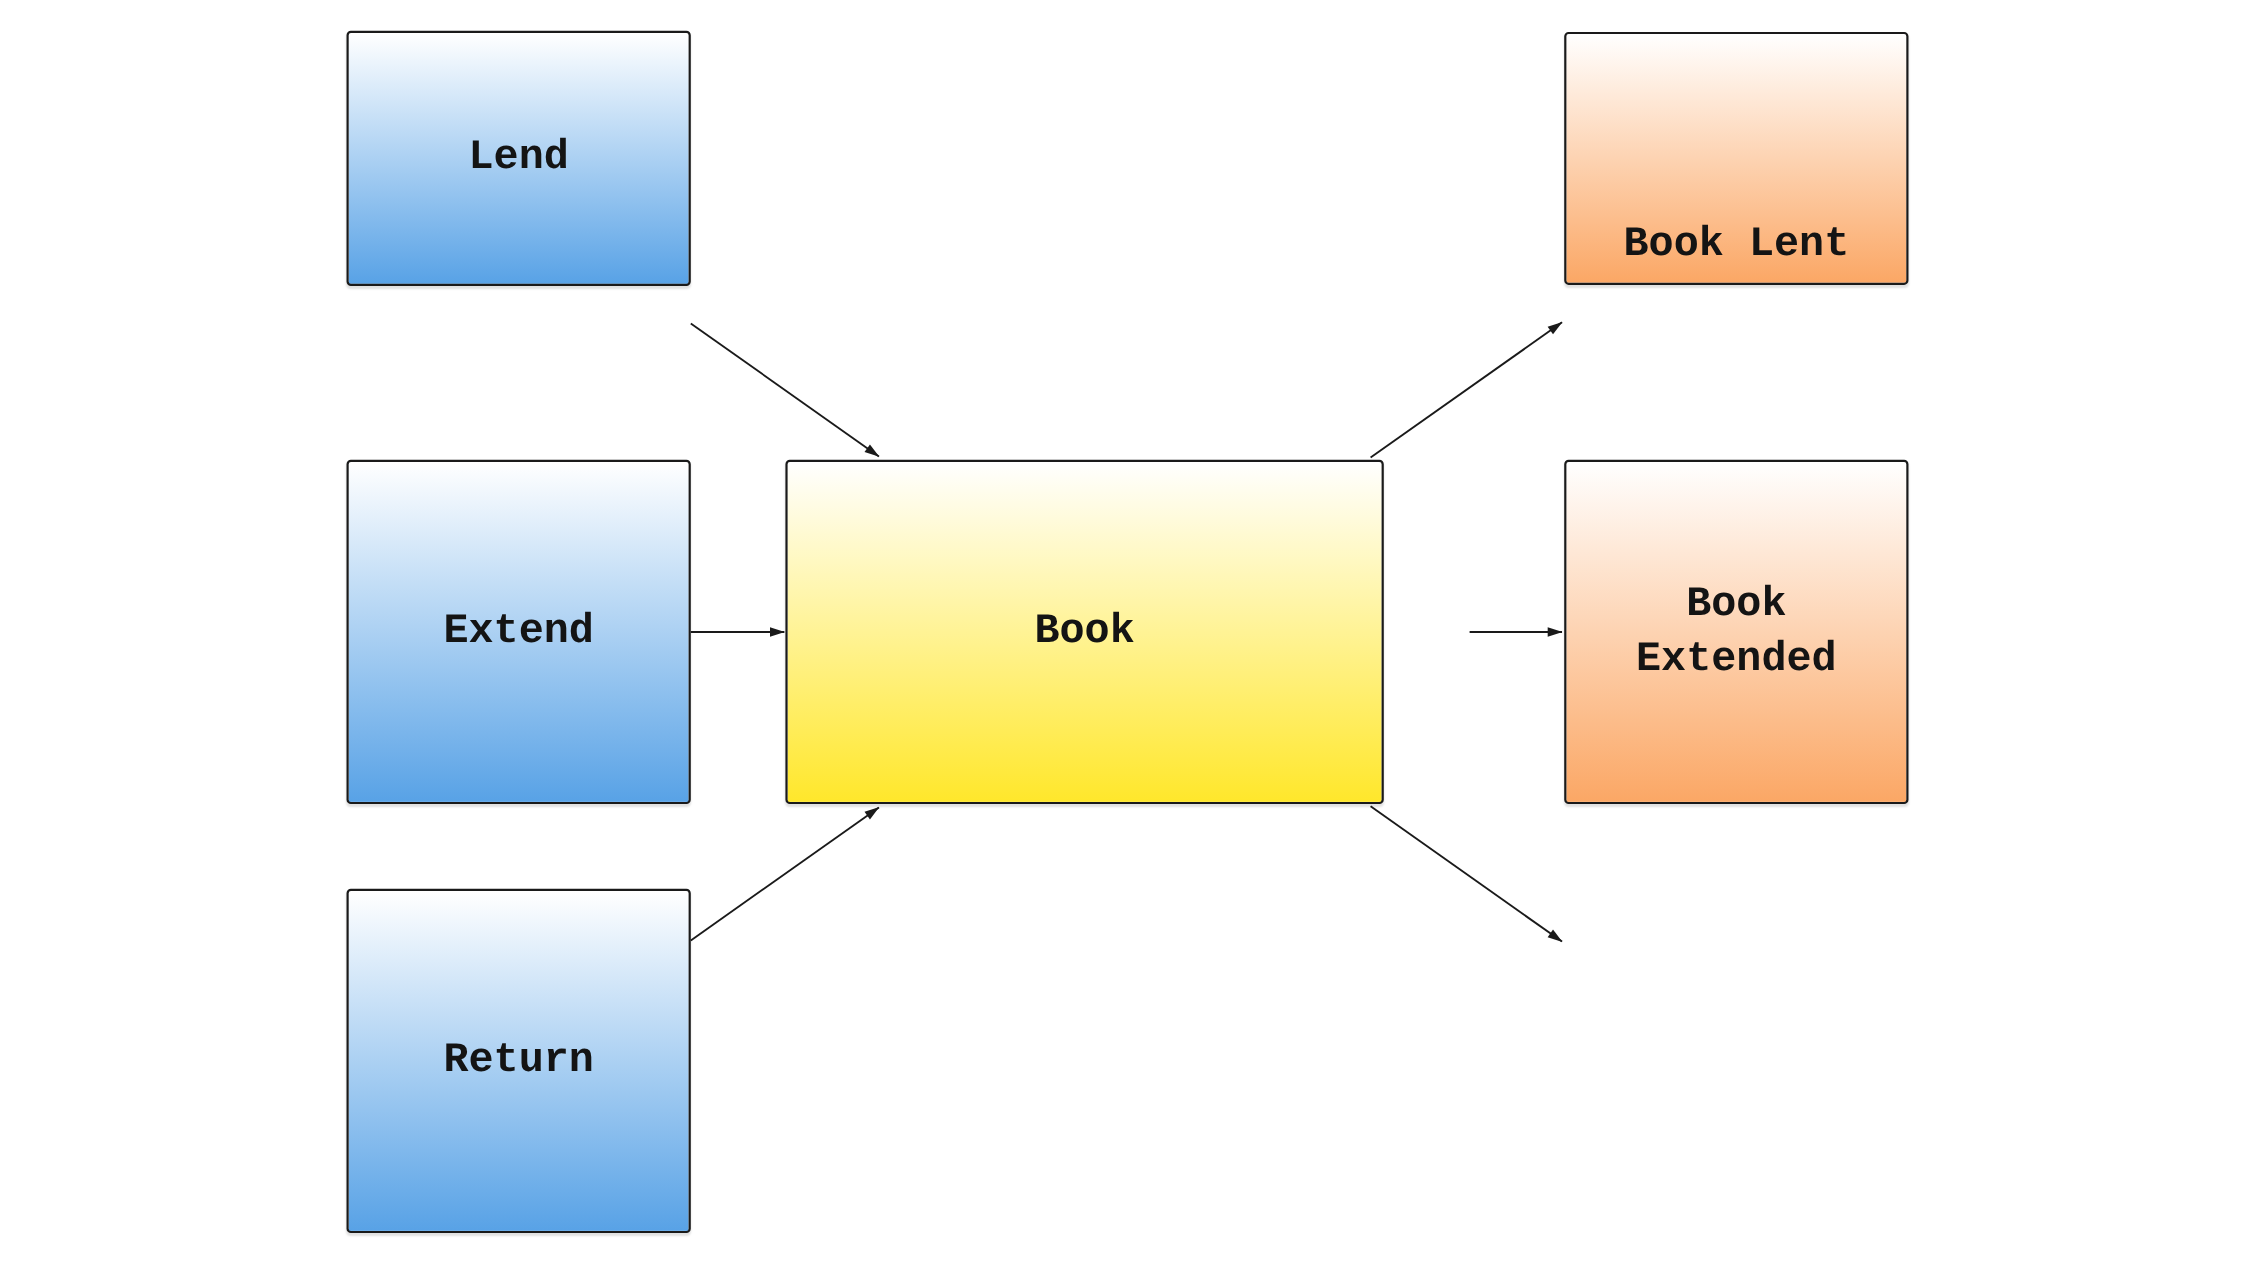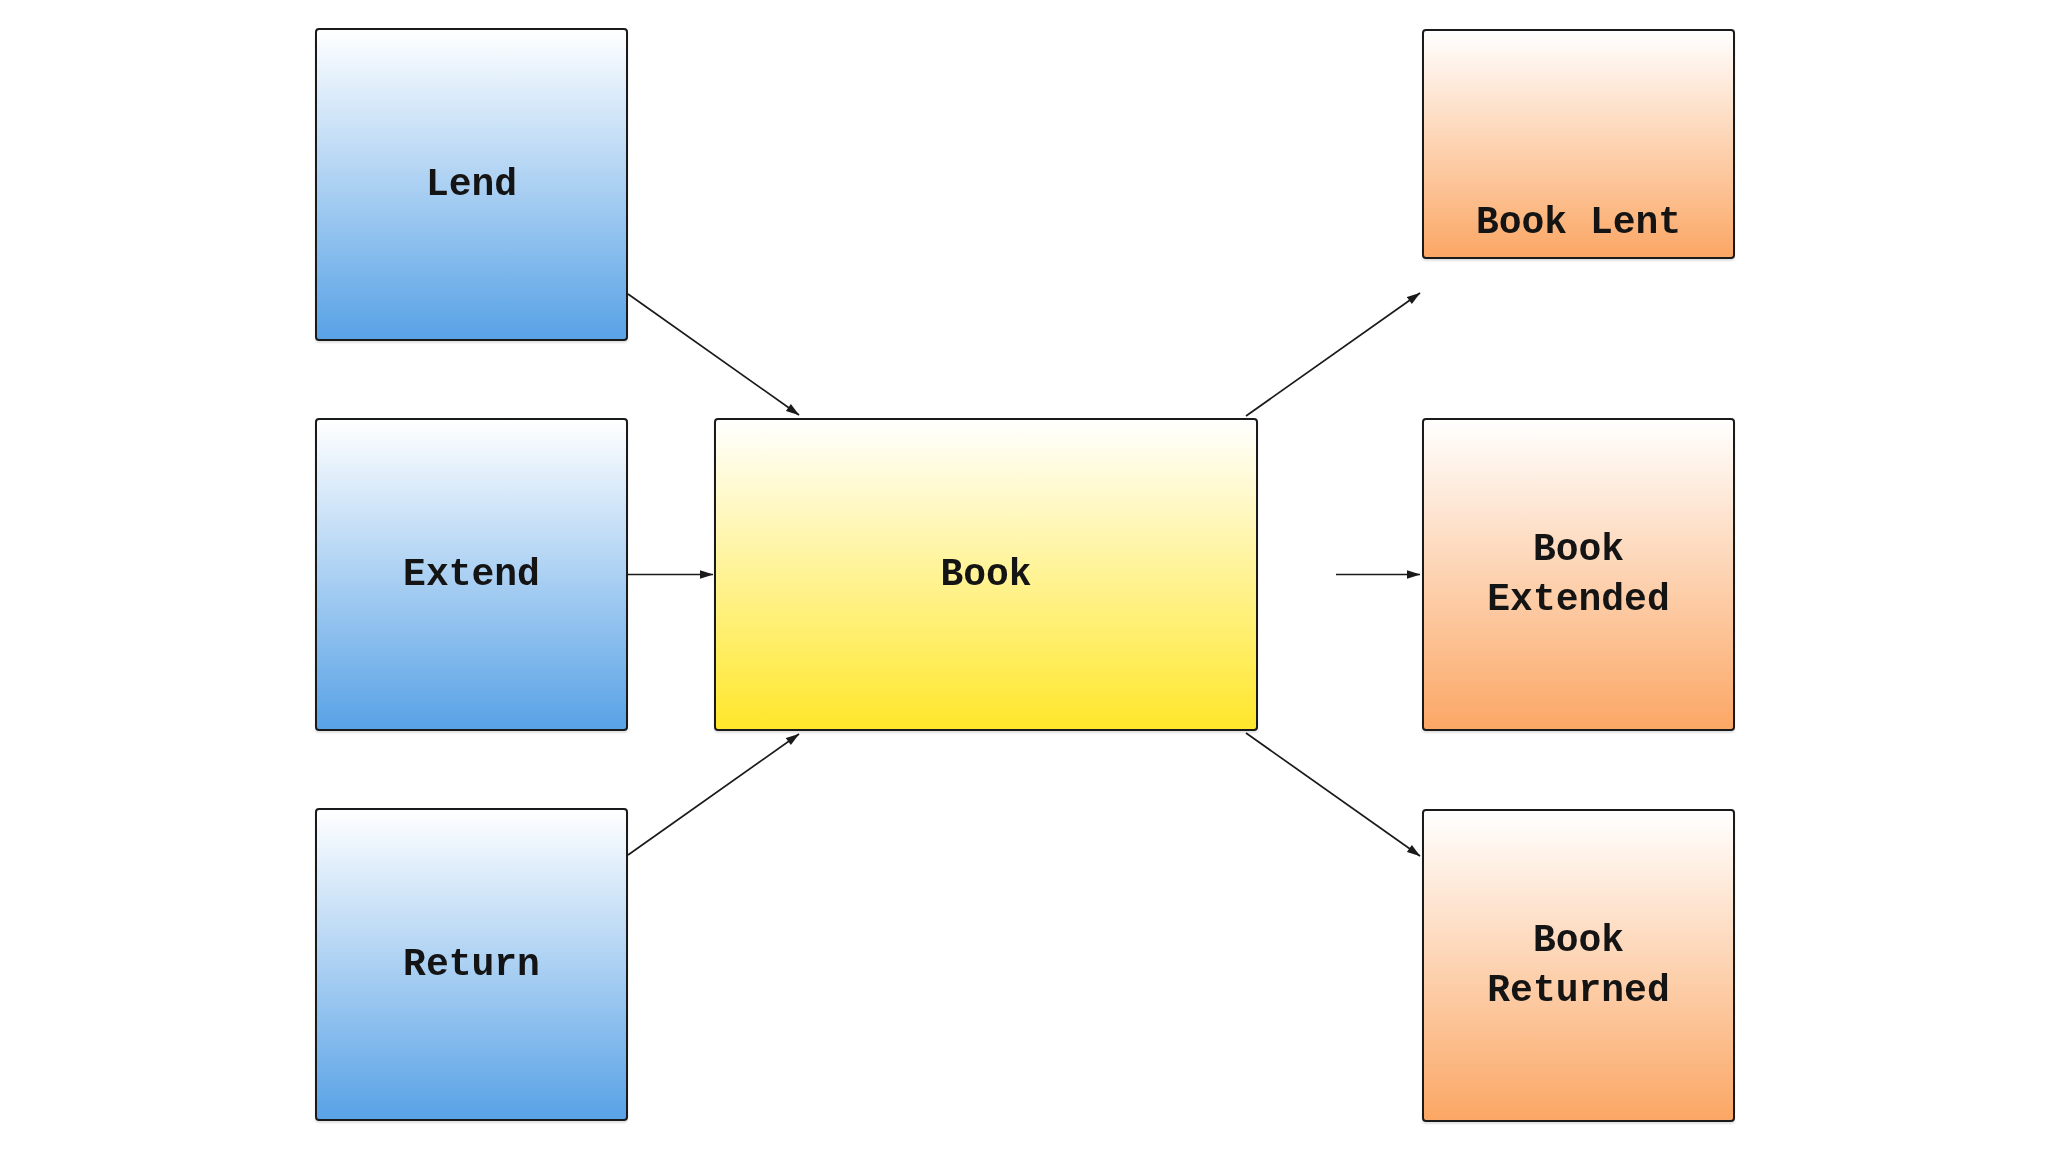--- a/index.html
+++ b/index.html
@@ -27,21 +27,21 @@
     box-shadow: 0 2px 2px rgba(0,0,0,0.12);
   }
   .node .label {
     font-size: 38px;
     font-weight: 700;
     line-height: 1.3;
     color: var(--text-color, #141414);
     white-space: normal;
   }
   
-  .node-lend          { left: 315px;  top: 28px;  width: 313px; height: 313px; }
+  .node-lend          { left: 315px;  top: 28px;  width: 313px; height: 232px; }
   .node-extend        { left: 315px;  top: 418px; width: 313px; height: 313px; align-items: center; }
   .node-return        { left: 315px;  top: 808px; width: 313px; height: 313px; }
   .node-book          { left: 714px;  top: 418px; width: 544px; height: 313px; }
   .node-book-lent     { left: 1422px; top: 29px;  width: 313px; height: 230px; align-items: flex-end; }
   .node-book-extended { left: 1422px; top: 418px; width: 313px; height: 313px; }
   .node-book-returned { left: 1422px; top: 809px; width: 313px; height: 313px; }
 
   svg.edges {
     position: absolute;
     left: 0; top: 0;
@@ -94,17 +94,14 @@
   </div>
 
   <div class="node node-book-lent" style="background: linear-gradient(rgb(255, 255, 255) 0%, rgb(251, 167, 101) 100%);">
     <span class="label">Book Lent</span>
   </div>
 
   <div class="node node-book-extended" style="background: linear-gradient(rgb(255, 255, 255) 0%, rgb(251, 167, 101) 100%);">
     <span class="label">Book Extended</span>
   </div>
 
-  <div class="node node-book-returned" style="background: linear-gradient(rgb(255, 255, 255) 0%, rgb(251, 167, 101) 100%);">
-    <span class="label">Book Returned</span>
-  </div>
 
 </div>
 
 </body></html>

